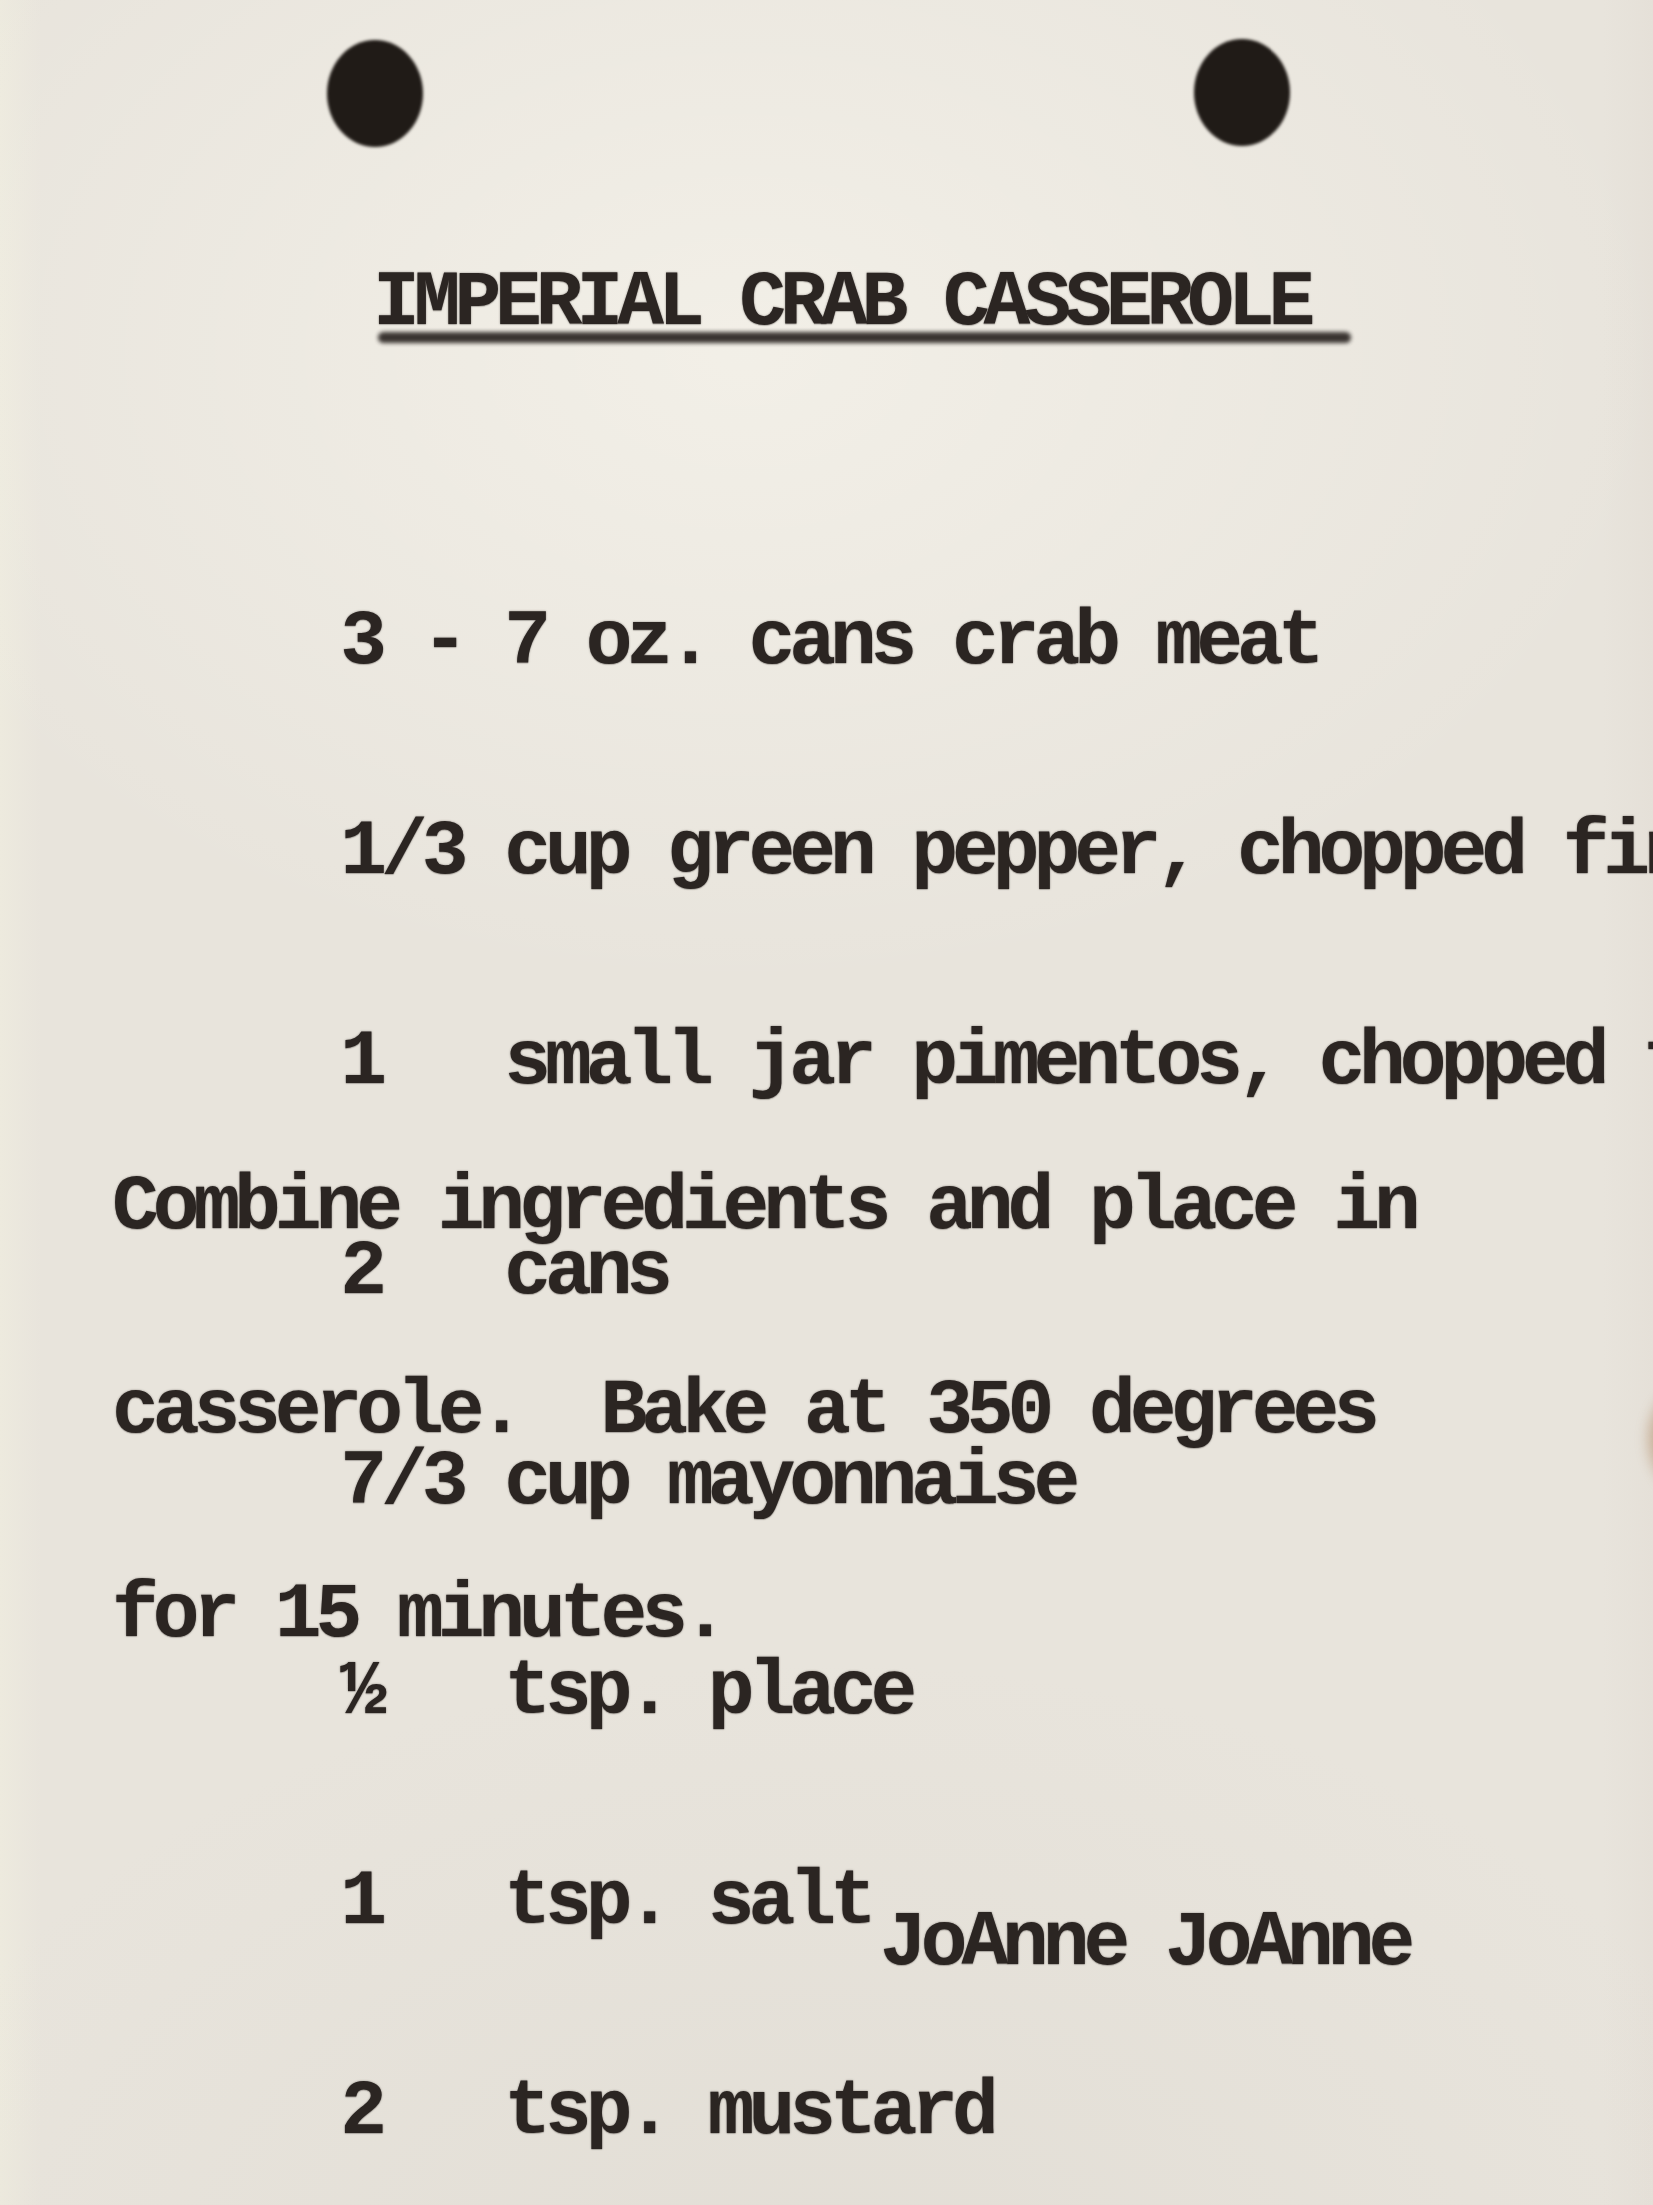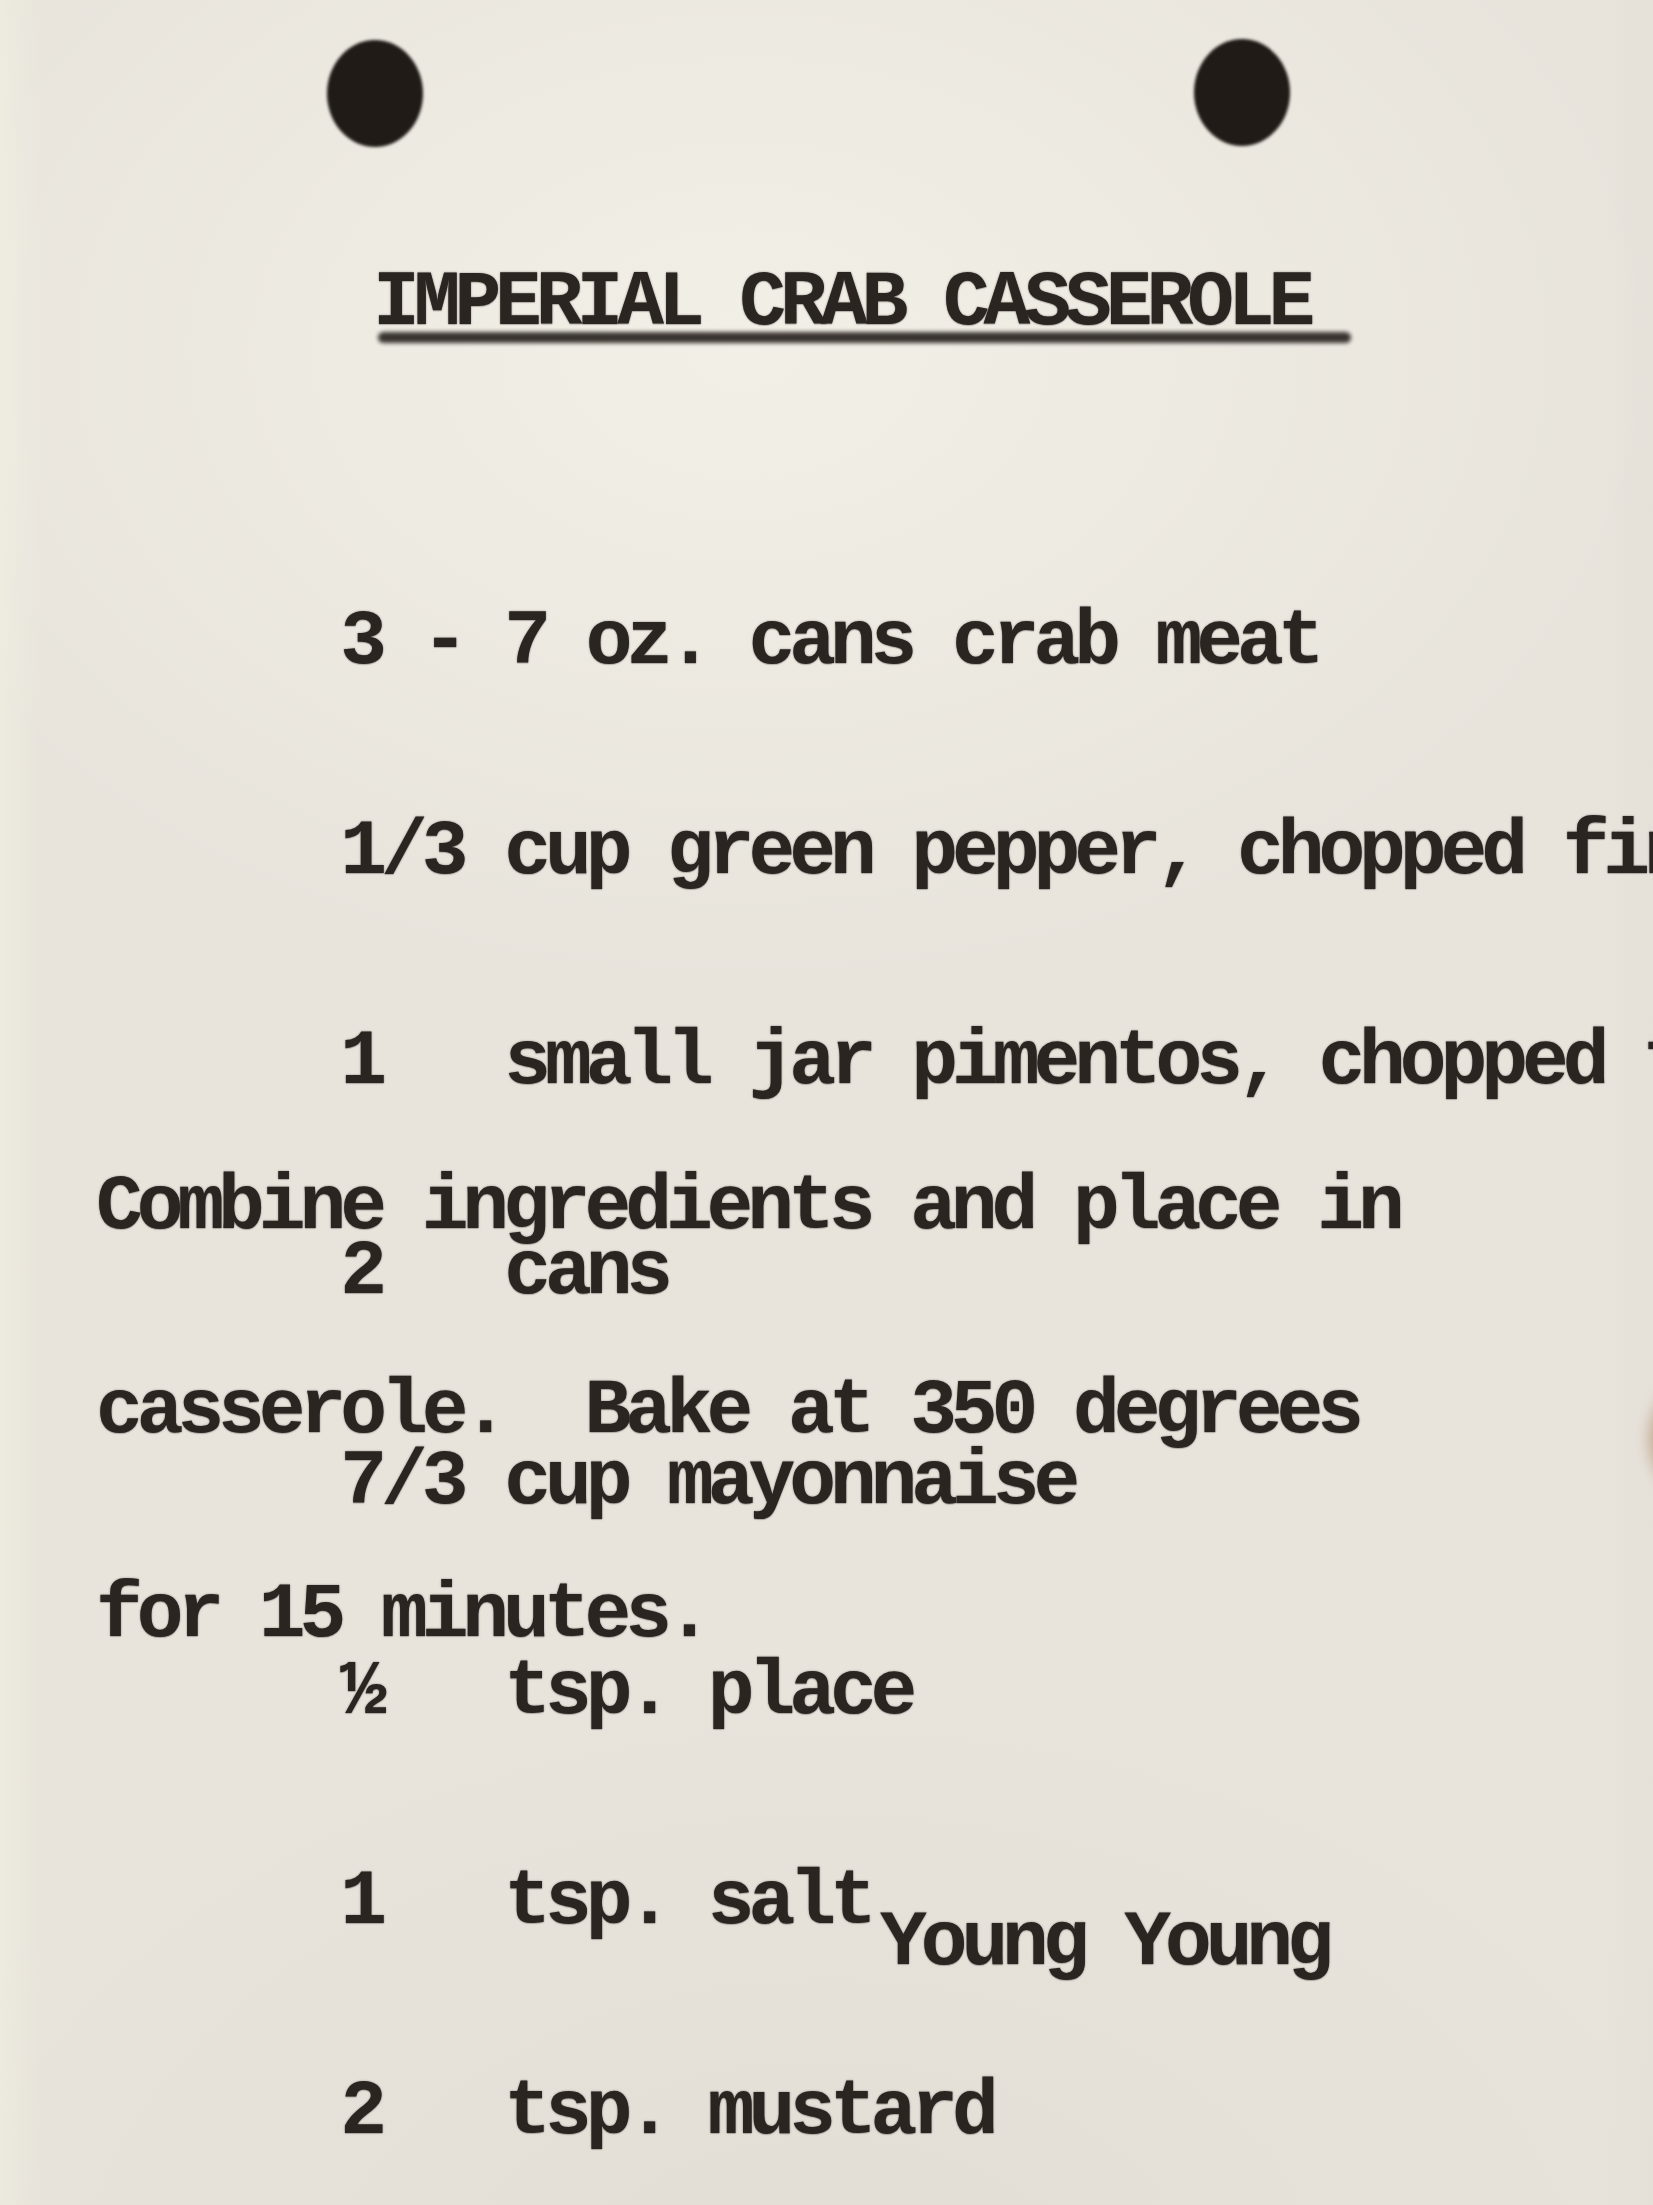--- a/index.html
+++ b/index.html
@@ -58,21 +58,21 @@
     top: 397px;
     line-height: 70px;
   }
   .ingredient-row { height: 70px; }
   .qty {
     display: inline-block;
     width: 164px;               
   }
 
   .instructions {
-    left: 96px;
+    left: 112px;
     top: 1037px;
     line-height: 68px;
   }
 
   .attribution {
     left: 880px;
     top: 1908px;
     line-height: 70px;
   }
 
@@ -138,18 +138,18 @@
       <span class="qty">2</span><span class="item">tsp. mustard</span>
     </div>
   </div>
 
   <div class="type instructions">
     <div>Combine ingredients and place in</div>
     <div>casserole.  Bake at 350 degrees</div>
     <div>for 15 minutes.</div>
   </div>
 
-  <div class="type attribution">Young Young</div>
+  <div class="type attribution">JoAnne JoAnne</div>
 
   <div class="stain"></div>
 
 </div>
 
 
 </body></html>

